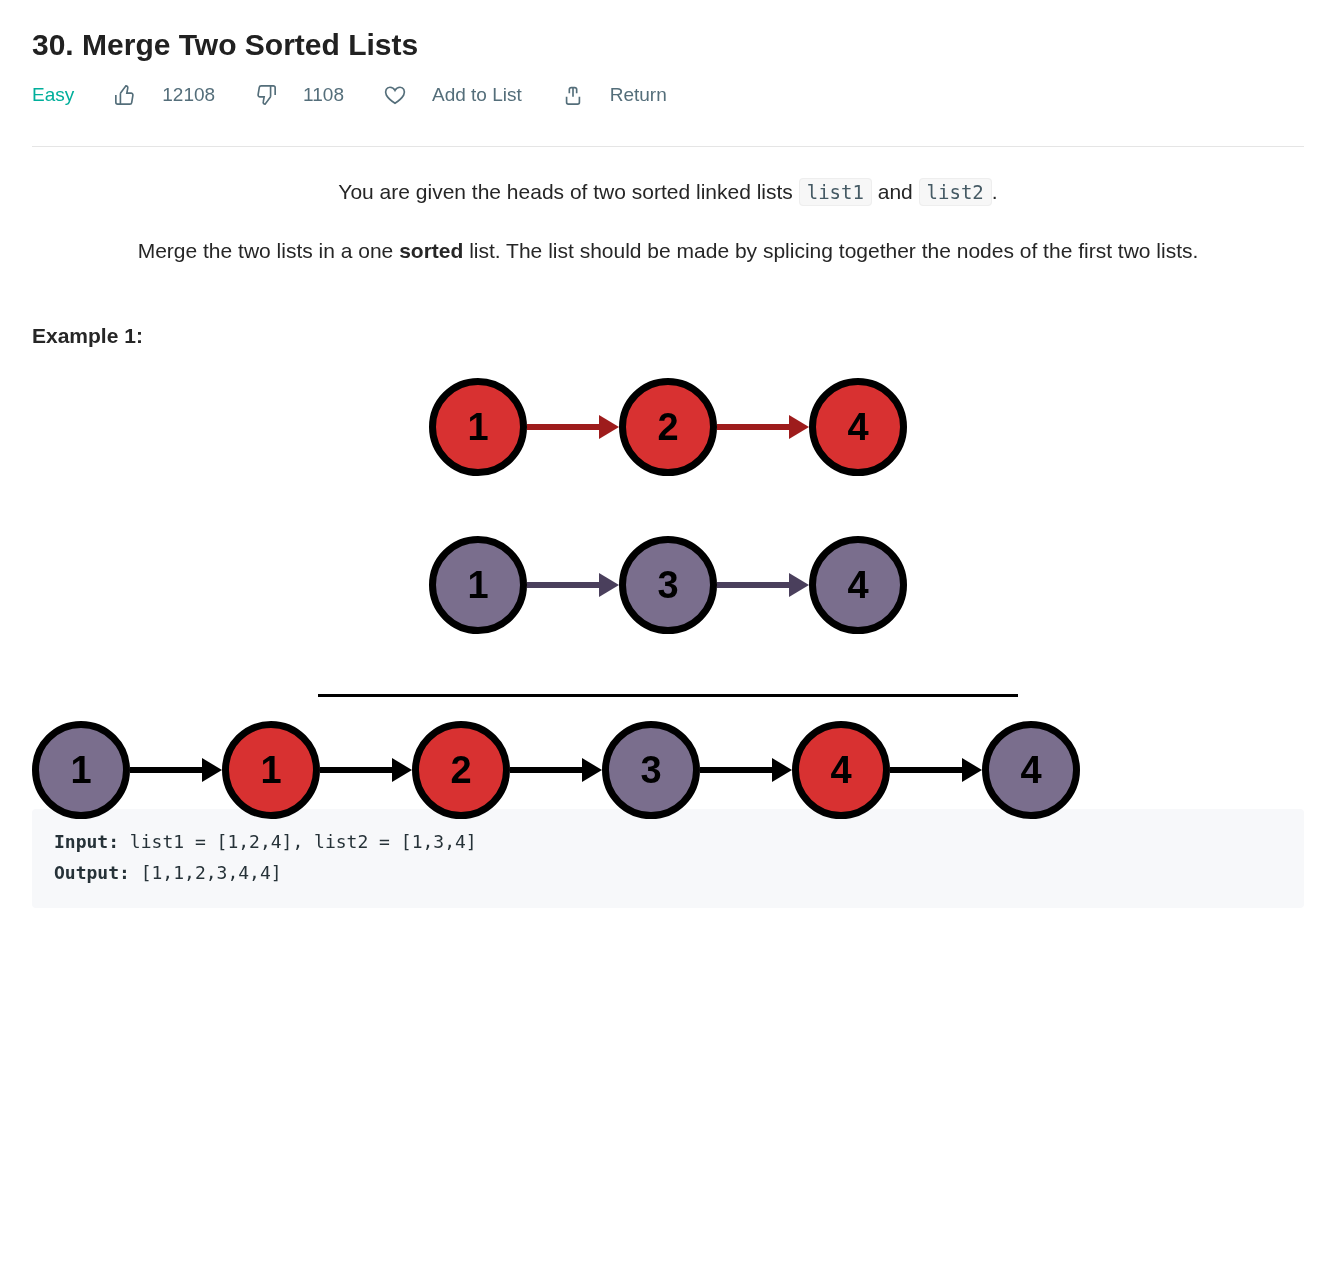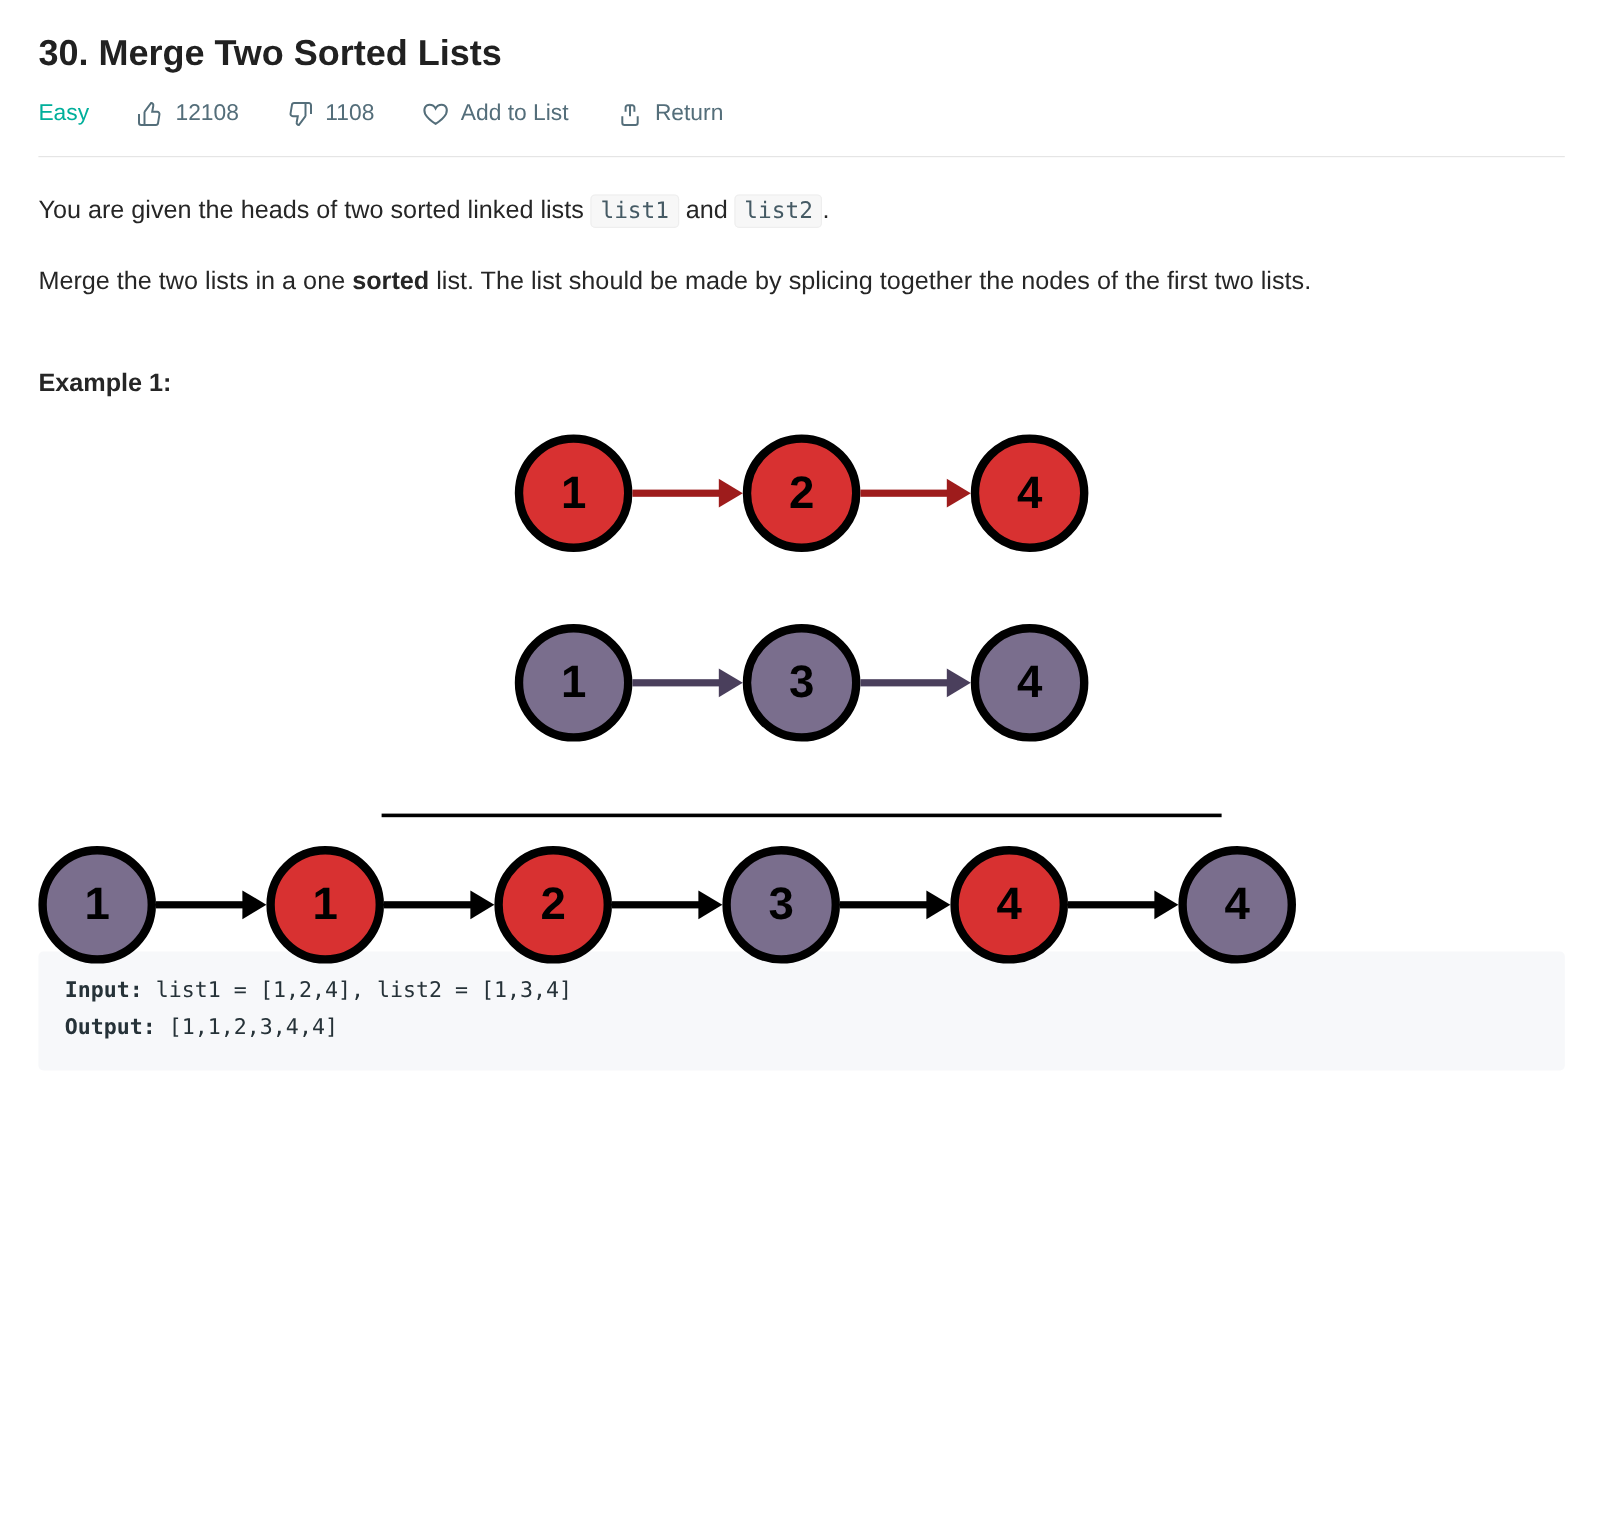--- a/index.html
+++ b/index.html
@@ -14,39 +14,39 @@
   .title {
     font-size: 30px;
     font-weight: 700;
     color: #212121;
     margin: 0 0 22px 0;
   }
   .meta-row {
     display: flex;
     align-items: flex-start;
     gap: 40px;
-    padding-bottom: 24px;
+    padding-bottom: 40px;
     border-bottom: 1px solid #e5e5e5;
     color: #546e7a;
     font-size: 19px;
   }
   .meta-item {
     display: inline-flex;
     align-items: center;
-    gap: 10px;
+    gap: 26px;
   }
   .difficulty-easy { color: #00af9b; font-weight: 500; }
   .meta-icon { width: 22px; height: 22px; stroke: #546e7a; fill: none; stroke-width: 1.8; }
   .description {
     margin-top: 28px;
     font-size: 21px;
     line-height: 1.65;
     color: #262626;
   }
-  .description p { margin: 0 0 24px 0; }
+  .description p { margin: 0 0 24px 0; text-align: center; }
   .code-inline {
     font-family: ui-monospace, SFMono-Regular, Menlo, Consolas, monospace;
     background: #f7f7f7;
     border: 1px solid #eeeeee;
     border-radius: 4px;
     padding: 2px 7px;
     color: #455a64;
     font-size: 19px;
   }
   .bold { font-weight: 700; margin-top: 29px; }

